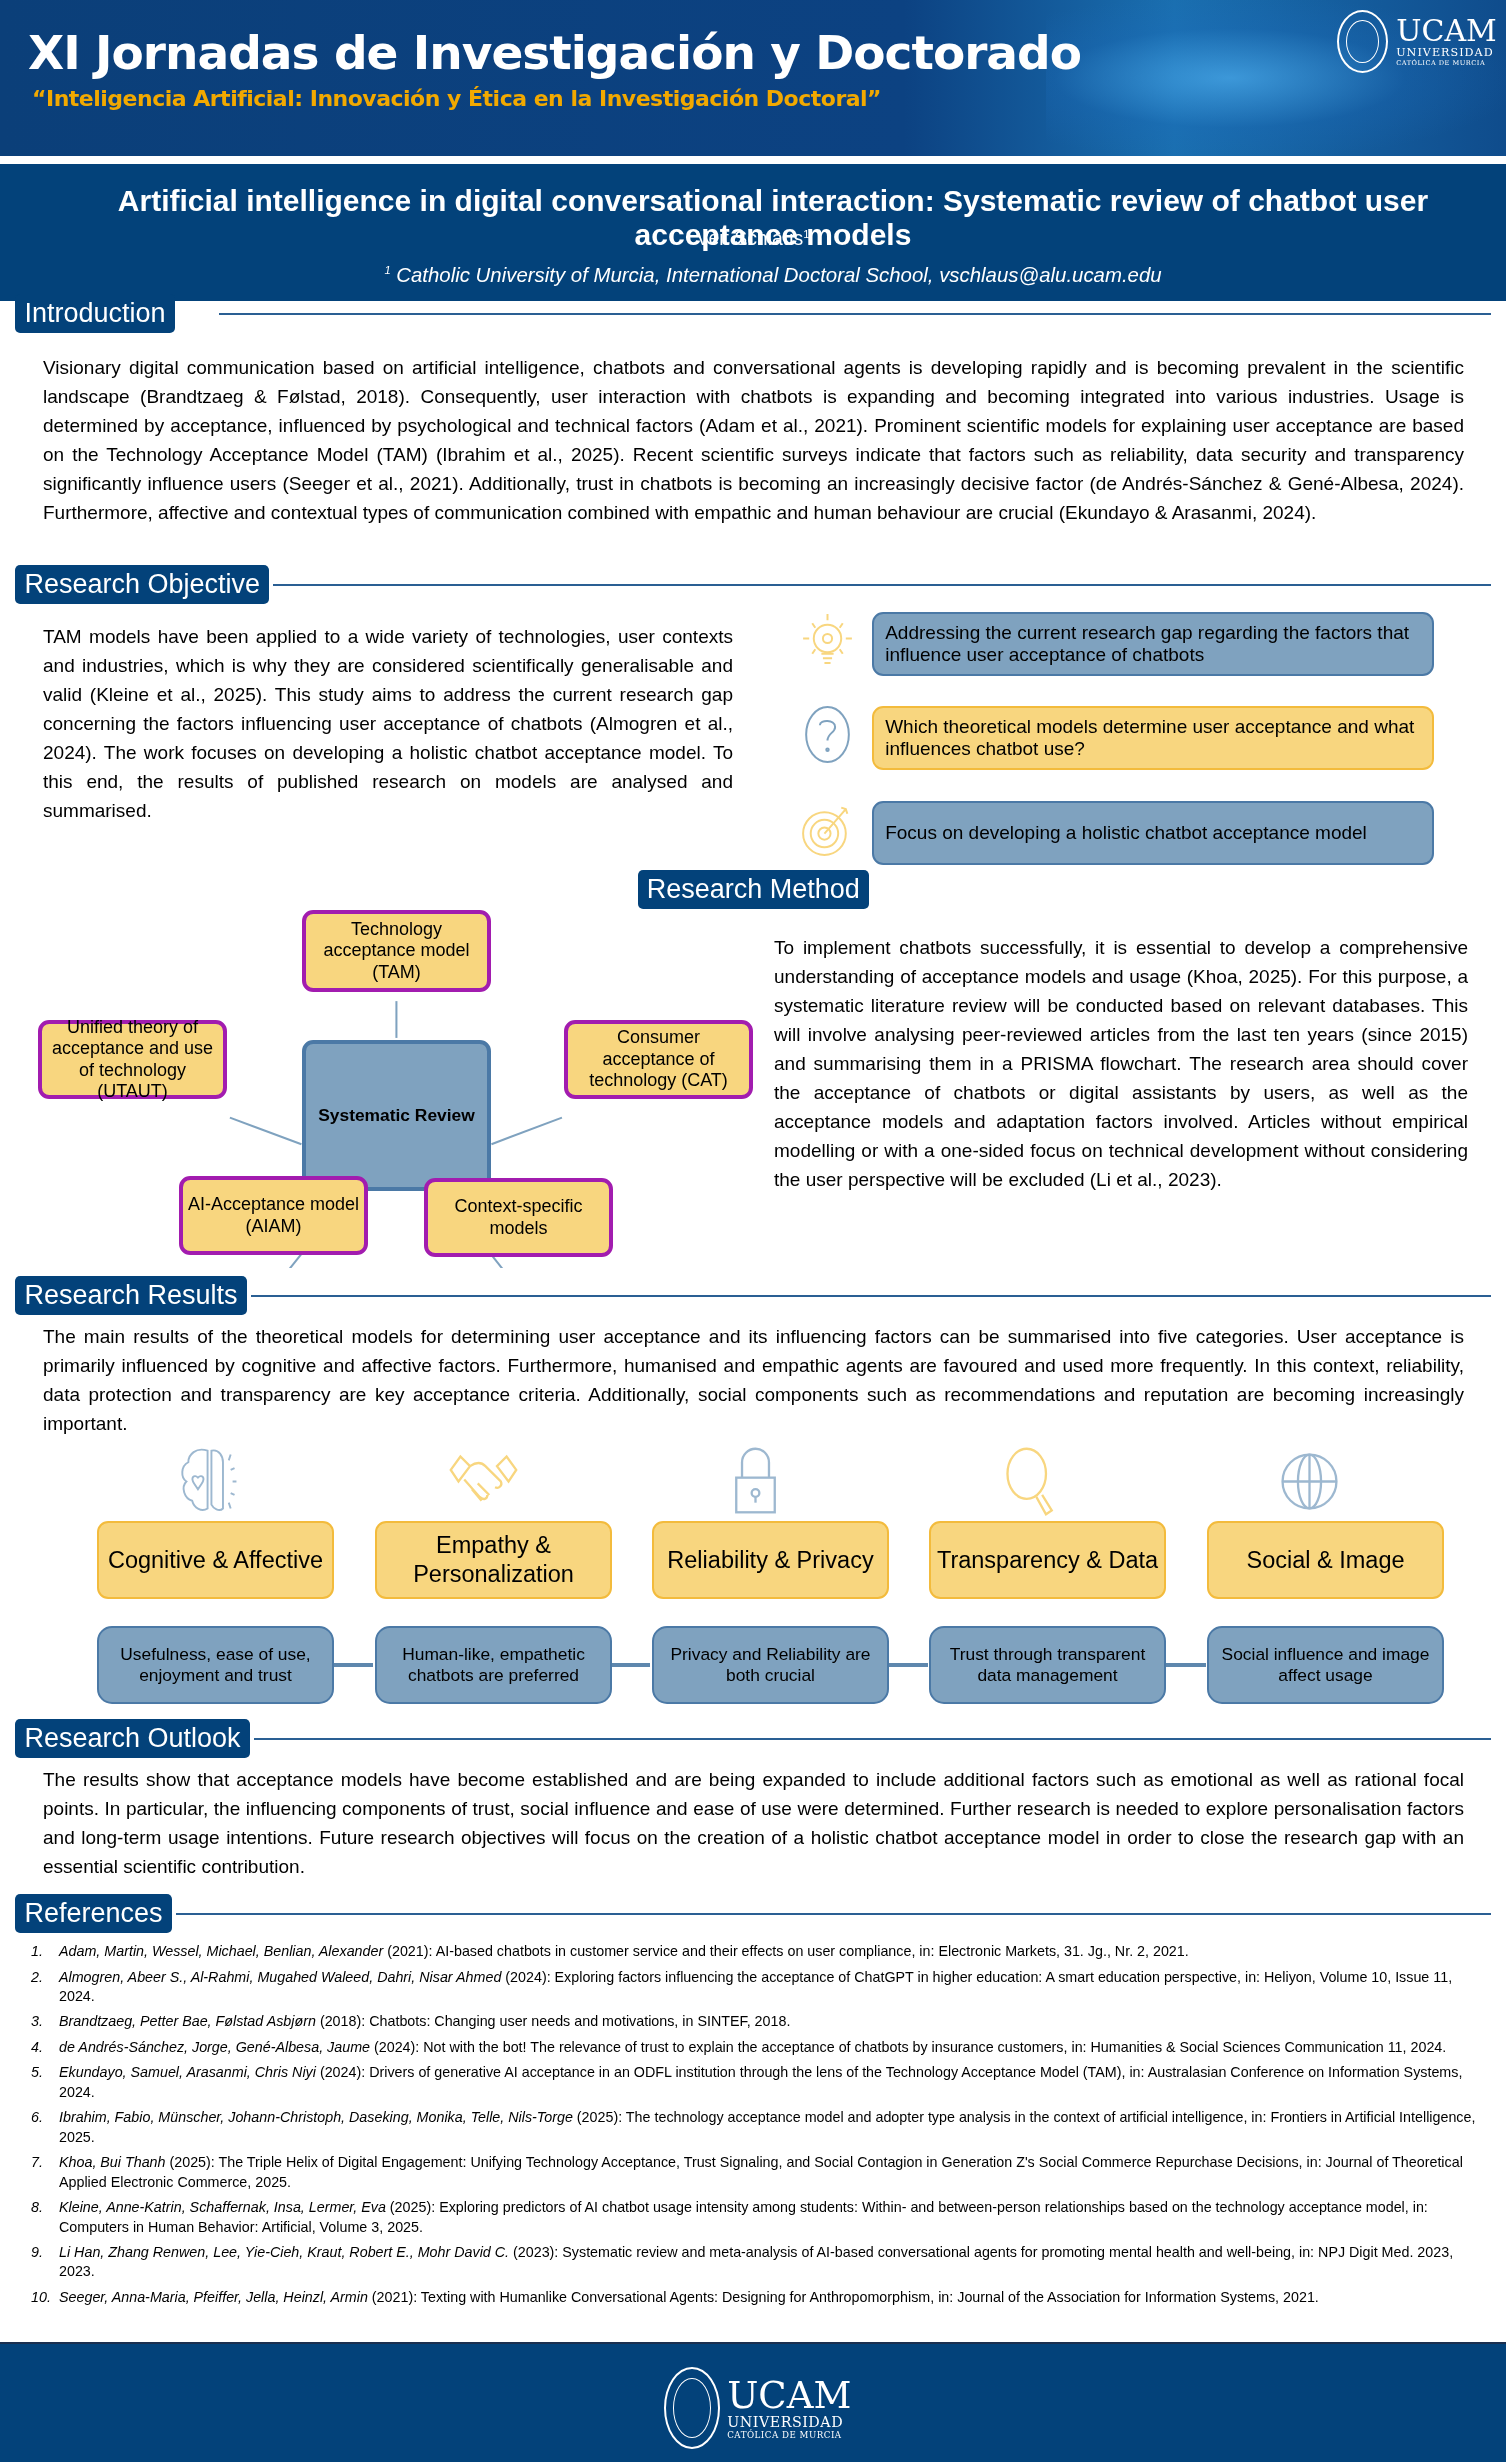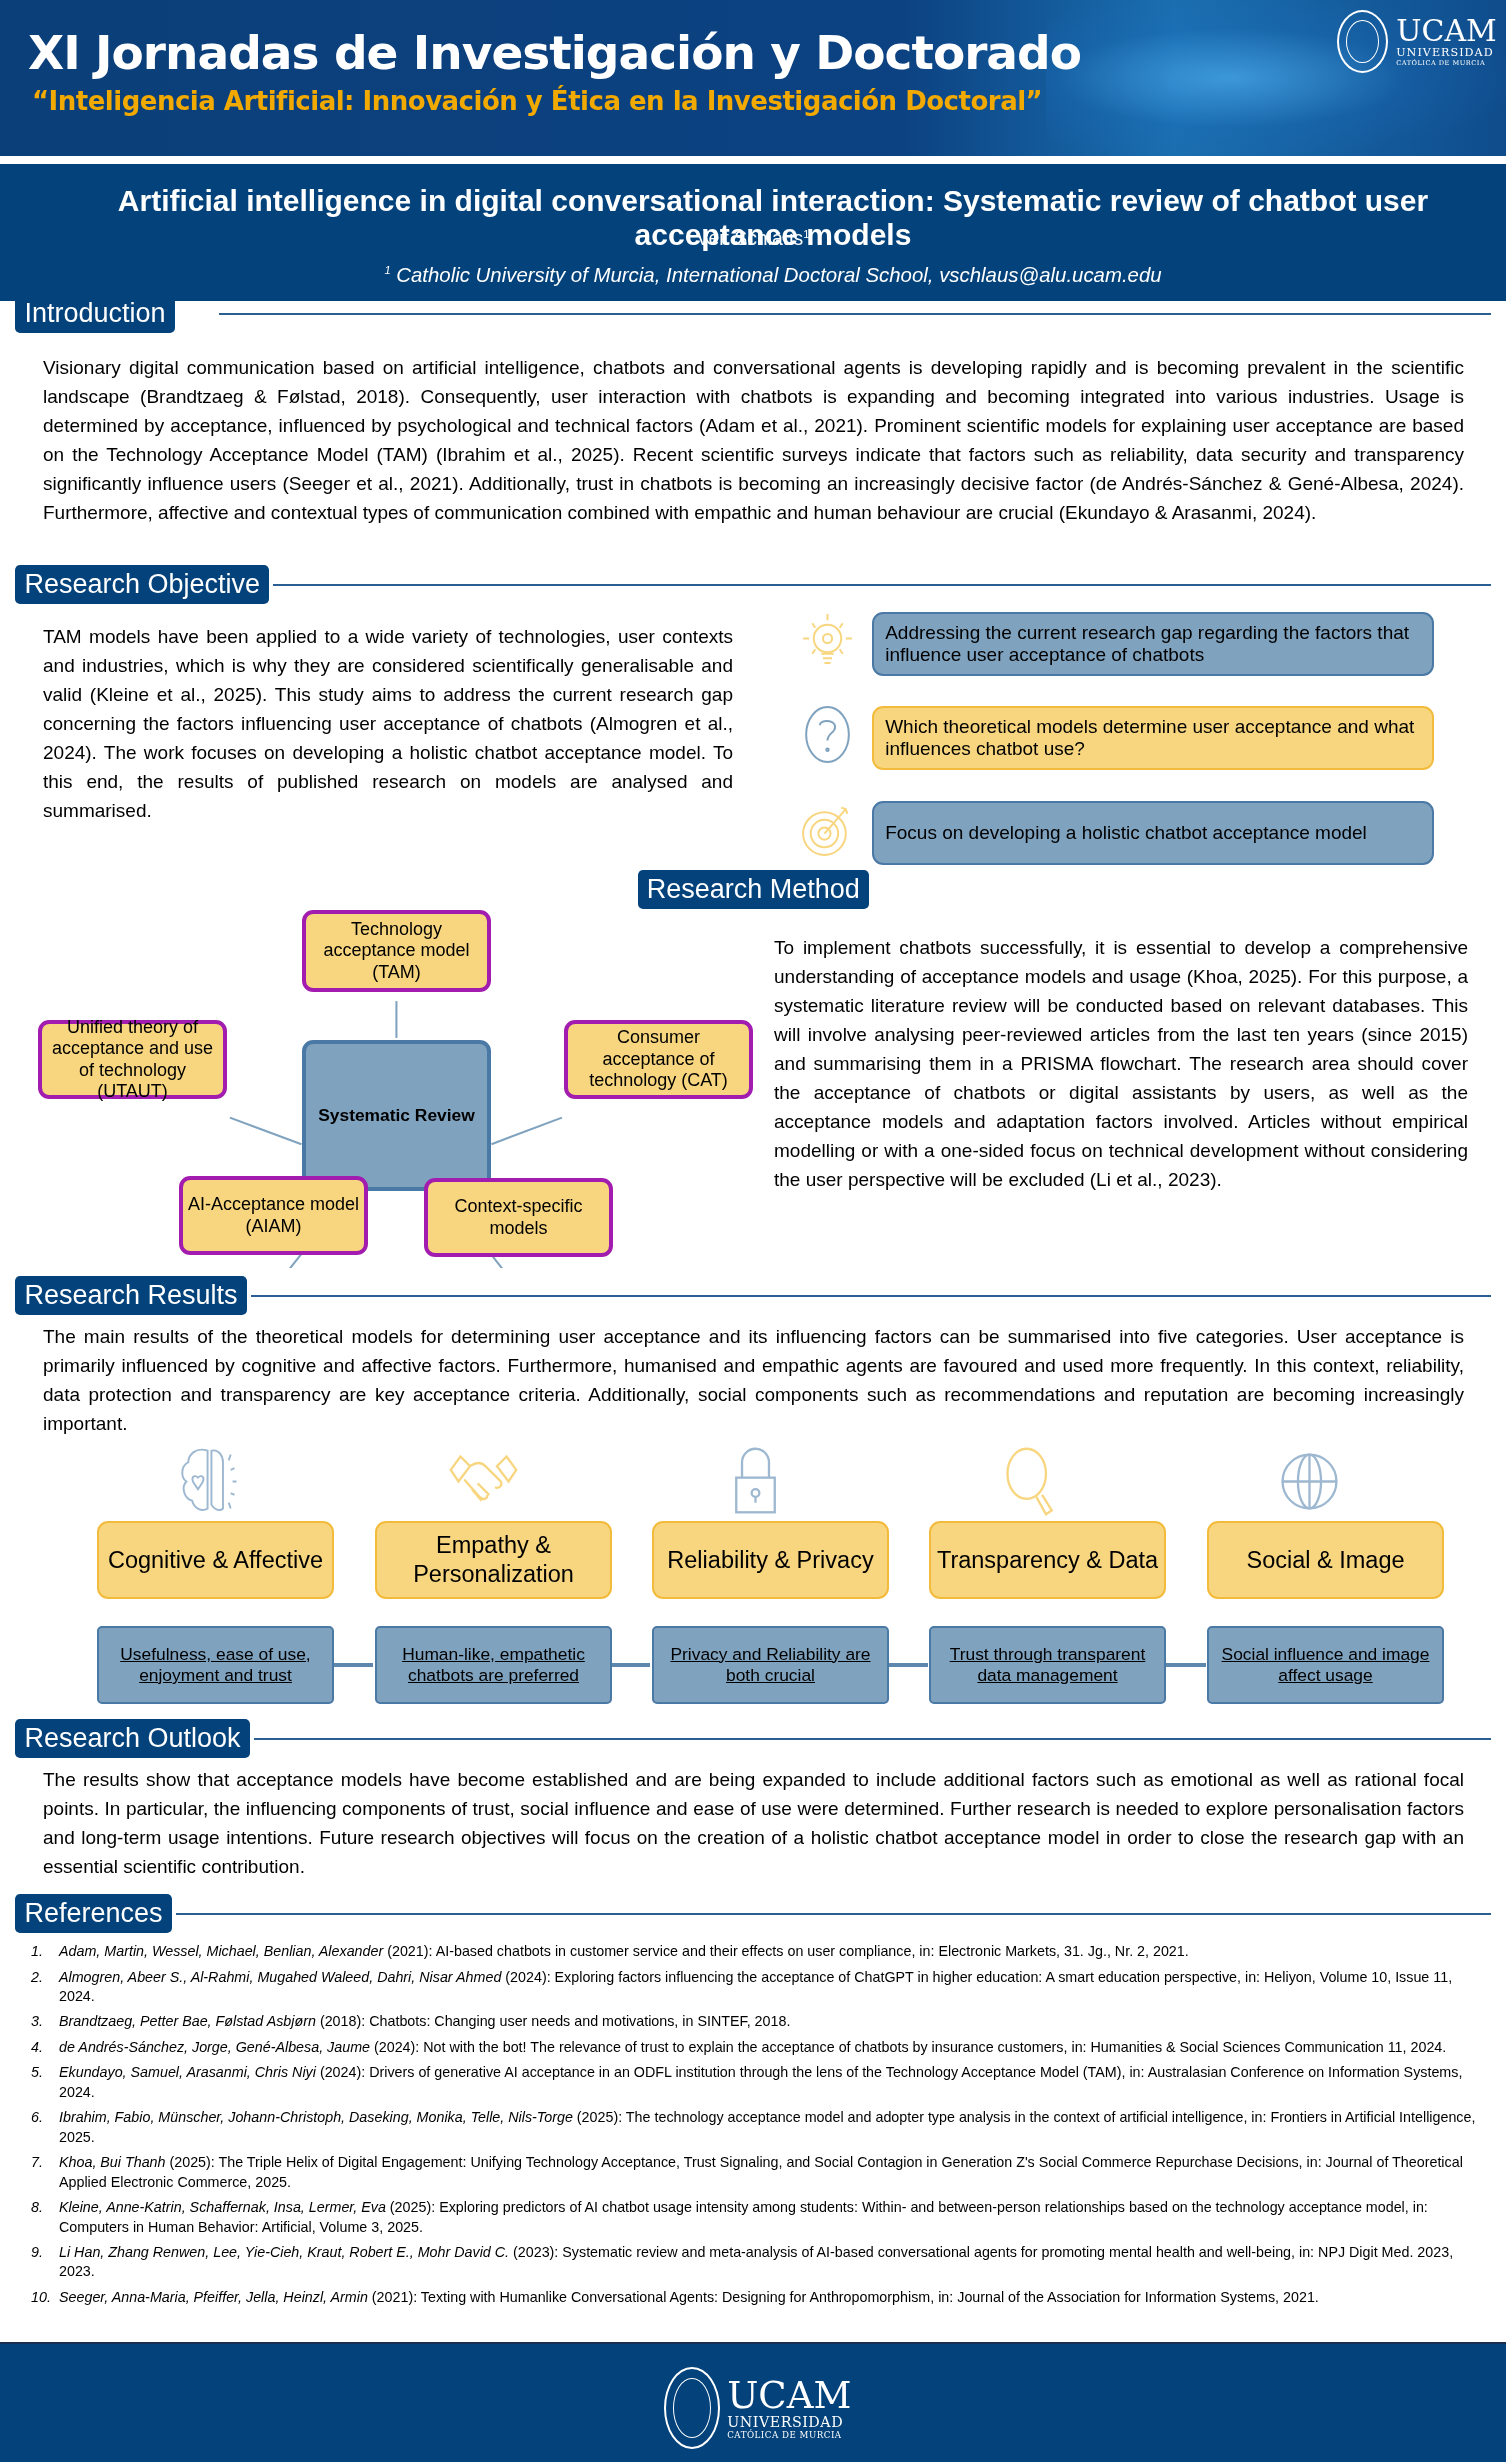--- a/index.html
+++ b/index.html
@@ -1,20 +1,20 @@
 <!DOCTYPE html>
 <html style="font-size:8.2px"><head>
 <meta charset="utf-8">
 <style>
   * { box-sizing: border-box; margin: 0; padding: 0; }
   body { width: 1506px; height: 2462px; background: #ffffff; font-family: "Liberation Sans", sans-serif; color: #000; position: relative; overflow: hidden; }
   .banner { position: absolute; left: 0; top: 0; width: 1506px; height: 156px; background: linear-gradient(90deg, #0b3f79 0%, #0c4282 60%, #1a6fb0 78%, #0f4c8c 100%); overflow: hidden; }
   .banner-glow { position: absolute; right: 0; top: 0; width: 460px; height: 156px; background: radial-gradient(ellipse at 40% 50%, rgba(90,190,255,0.55) 0%, rgba(30,110,190,0.25) 45%, rgba(12,66,130,0) 75%); }
   .banner-title { position: absolute; left: 28px; top: 24.5px; font-family: "DejaVu Sans", sans-serif; font-weight: bold; font-size: 47px; color: #ffffff; letter-spacing: -1px; }
-  .banner-sub { position: absolute; left: 32px; top: 86px; font-family: "DejaVu Sans", sans-serif; font-weight: bold; font-size: 26px; color: #f2a900; letter-spacing: -0.5px; }
+  .banner-sub { position: absolute; left: 32px; top: 86px; font-family: "DejaVu Sans", sans-serif; font-weight: bold; font-size: 22px; color: #f2a900; letter-spacing: -0.5px; }
   .logo-top { position: absolute; right: 9.2px; top: 10.2px; display: flex; align-items: center; gap: 8.2px; }
   .seal { width: 51px; height: 63px; border: 2px solid #fff; border-radius: 50%; position: relative; }
   .seal::after { content: ""; position: absolute; left: 7.2px; top: 8.2px; right: 7.2px; bottom: 8.2px; border: 1px solid #fff; border-radius: 50%; }
   .logo-text .l1 { font-family: "DejaVu Serif", serif; font-size: 30px; color: #fff; line-height: 1; }
   .logo-text .l2 { font-family: "DejaVu Serif", serif; font-size: 11.2px; color: #fff; letter-spacing: 1px; }
   .logo-text .l3 { font-family: "DejaVu Serif", serif; font-size: 6.6px; color: #fff; letter-spacing: 0.5px; }
 
   .title-band { position: absolute; left: 0; top: 164px; width: 1506px; height: 137px; background: #03427a; text-align: center; color: #fff; }
   .paper-title { position: absolute; left: 0; right: 0; top: 20.4px; font-weight: bold; font-size: 30px; padding-left: 40px; }
   .author { position: absolute; left: 0; right: 0; top: 63px; font-size: 19.4px; }
@@ -32,21 +32,21 @@
   .yellow-box { background: #f8d67f; border-color: #f3bb3c; }
   .obj-icon { position: absolute; left: 797px; width: 61px; height: 61px; }
 
   .diagram { position: absolute; left: 0; top: 910px; width: 753px; height: 358px; }
   .node { position: absolute; border-radius: 11.2px; border: 4px solid #a21caf; background: #f8d67f; display: flex; align-items: center; justify-content: center; text-align: center; font-size: 18px; line-height: 21.5px; padding: 3.1px; }
   .node.center { background: #7fa2bf; border-color: #4b79a6; font-weight: bold; font-size: 17.4px; }
   .diagram svg { position: absolute; left: 0; top: 0; }
 
   .res-icon { position: absolute; top: 1443px; width: 77px; height: 77px; }
   .cat-box { position: absolute; top: 1521px; width: 237px; height: 78px; border-radius: 11.2px; background: #f8d67f; border: 2px solid #f3bb3c; display: flex; align-items: center; justify-content: center; text-align: center; font-size: 23.5px; line-height: 29px; }
-  .desc-box { position: absolute; top: 1626px; width: 237px; height: 78px; border-radius: 5px; background: #7fa2bf; border: 2px solid #4b79a6; display: flex; align-items: center; justify-content: center; text-align: center; font-size: 17.4px; line-height: 21.5px; padding: 0 8.2px; text-decoration: underline; }
+  .desc-box { position: absolute; top: 1626px; width: 237px; height: 78px; border-radius: 15px; background: #7fa2bf; border: 2px solid #4b79a6; display: flex; align-items: center; justify-content: center; text-align: center; font-size: 17.4px; line-height: 21.5px; padding: 0 8.2px; }
   .connector { position: absolute; top: 1663px; height: 4.1px; background: #5e87ad; }
 
   .refs { position: absolute; left: 31px; top: 1942px; width: 1451px; font-size: 14.3px; line-height: 19.4px; }
   .ref { display: flex; margin-bottom: 6.1px; }
   .ref .num { width: 28px; font-style: italic; flex-shrink: 0; }
   .ref .au { font-style: italic; }
 
   .footer { position: absolute; left: 0; top: 2342px; width: 1506px; height: 120px; background: #03427a; border-top: 2px solid #1a2f4f; }
   .logo-bottom { position: absolute; left: 664px; top: 23px; display: flex; align-items: center; gap: 7.2px; }
   .seal-b { width: 56px; height: 82px; border: 2px solid #fff; border-radius: 50%; position: relative; }

